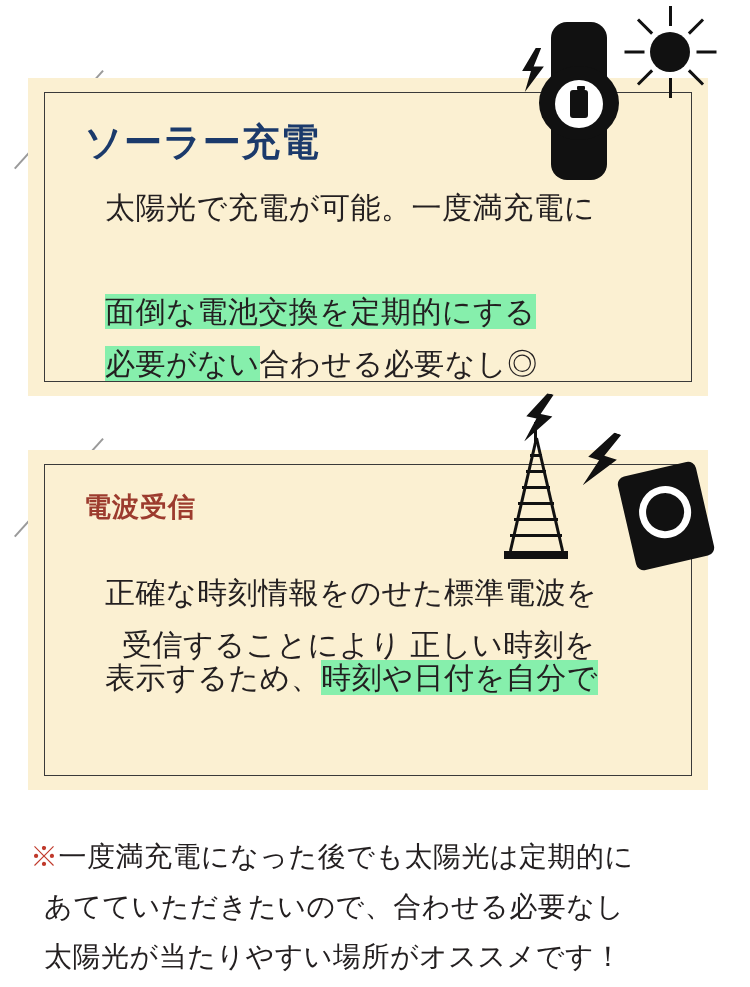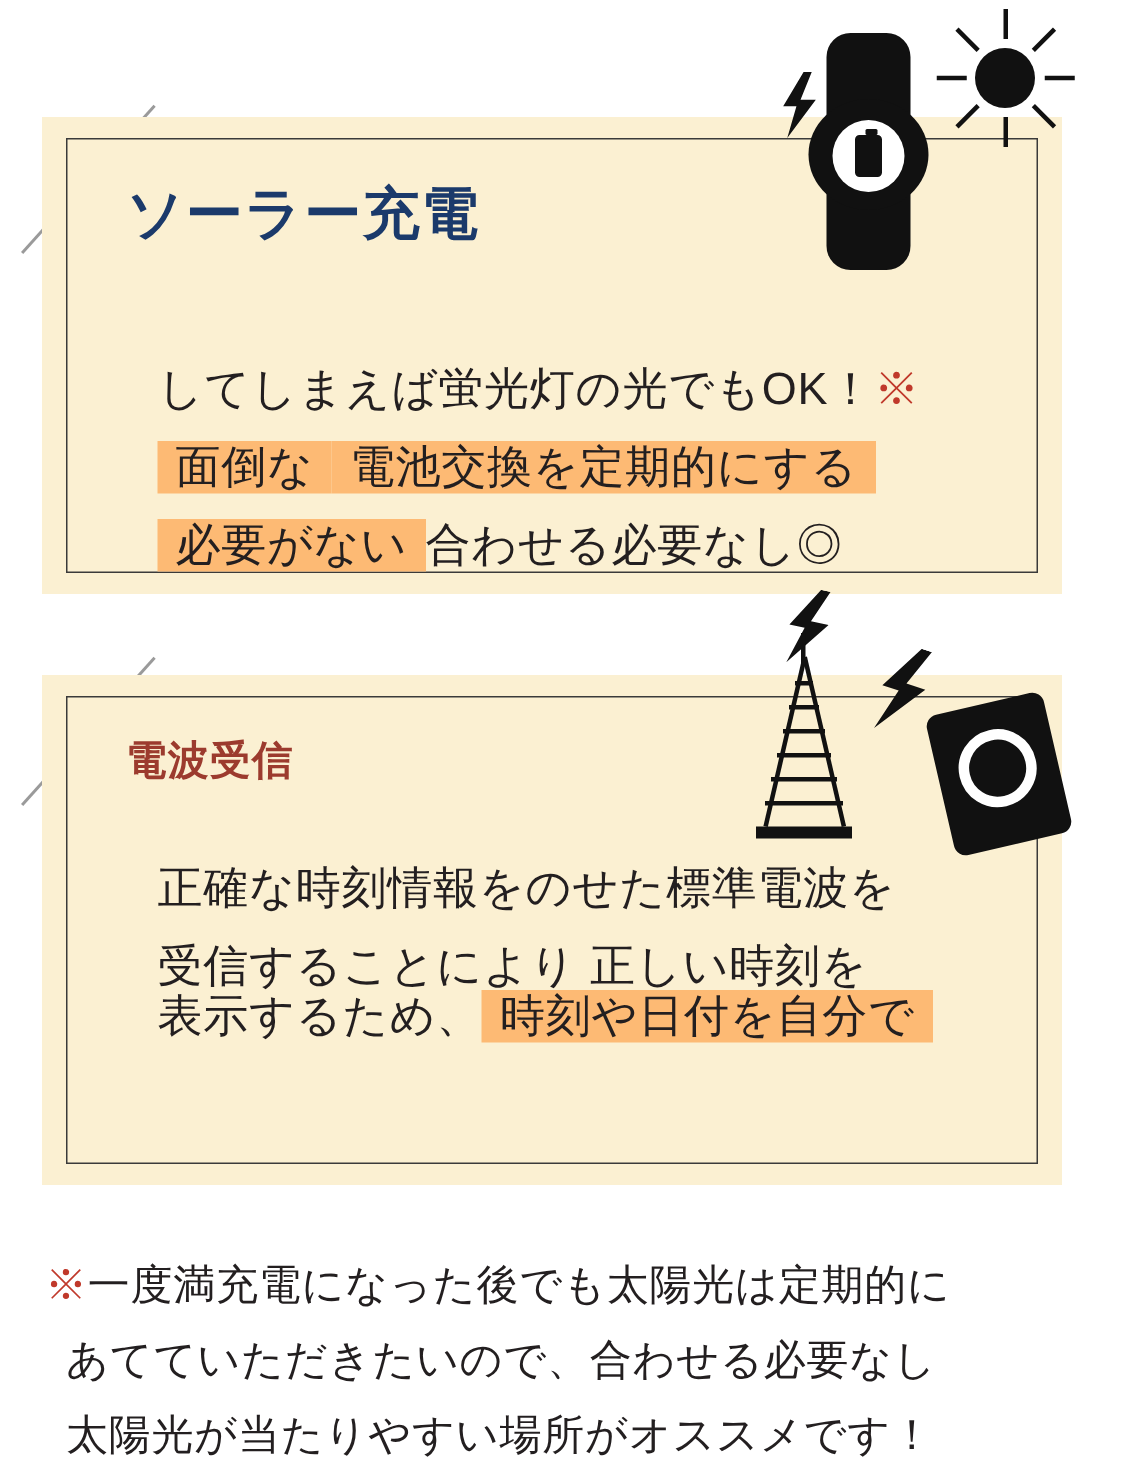--- a/index.html
+++ b/index.html
@@ -63,34 +63,34 @@
   }
 
   .body-text {
     position: absolute;
     font-size: 30px;
     line-height: 52px;
     letter-spacing: 0.5px;
     white-space: nowrap;
   }
   .body-text .hl {
-    background: #fdba74;
-    padding: 1px 12px;
+    background: #86efac;
+    padding: 1px 0;
   }
   .body-text .note-mark {
     color: #c0392b;
   }
 
   #solar-l1 { left: 105px; top: 182px; }
   #solar-l2 { left: 105px; top: 234px; }
   #solar-l3 { left: 105px; top: 286px; }
   #solar-l4 { left: 105px; top: 338px; }
 
   #radio-l1 { left: 105px; top: 567px; }
-  #radio-l2 { left: 105px; top: 619px; }
+  #radio-l2 { left: 122px; top: 619px; }
   #radio-l3 { left: 105px; top: 652px; }
   #radio-l4 { left: 105px; top: 723px; }
 
   .footnote {
     position: absolute;
     font-size: 28px;
     line-height: 50px;
     letter-spacing: 0.5px;
     white-space: nowrap;
   }
@@ -265,22 +265,22 @@
   <div class="diag" style="left:14px;  top:168px; width:132px; transform: rotate(-48deg);"></div>
   <div class="diag" style="left:616px; top:372px; width:120px; transform: rotate(-48deg);"></div>
   <div class="diag" style="left:14px;  top:536px; width:132px; transform: rotate(-48deg);"></div>
   <div class="diag" style="left:616px; top:762px; width:120px; transform: rotate(-48deg);"></div>
 
   <div class="panel" style="left:28px; top:78px; width:680px; height:318px;"></div>
   <div class="panel-border" style="left:44px; top:92px; width:648px; height:290px;"></div>
 
   <div class="panel-title" id="solar-title">ソーラー充電</div>
 
-  <div class="body-text" id="solar-l2">
-    <span>してしまえば蛍光灯の光でもOK！</span><span class="note-mark">※</span>
+  <div class="body-text" id="solar-l1">
+    <span>太陽光で充電が可能。一度満充電に</span>
   </div>
   <div class="body-text" id="solar-l3">
     <span class="hl">面倒な</span><span class="hl">電池交換を定期的にする</span>
   </div>
   <div class="body-text" id="solar-l4">
     <span class="hl">必要がない</span><span>合わせる必要なし◎</span>
   </div>
 
   <div class="sun-wrap">
     <div class="sun-core"></div>

